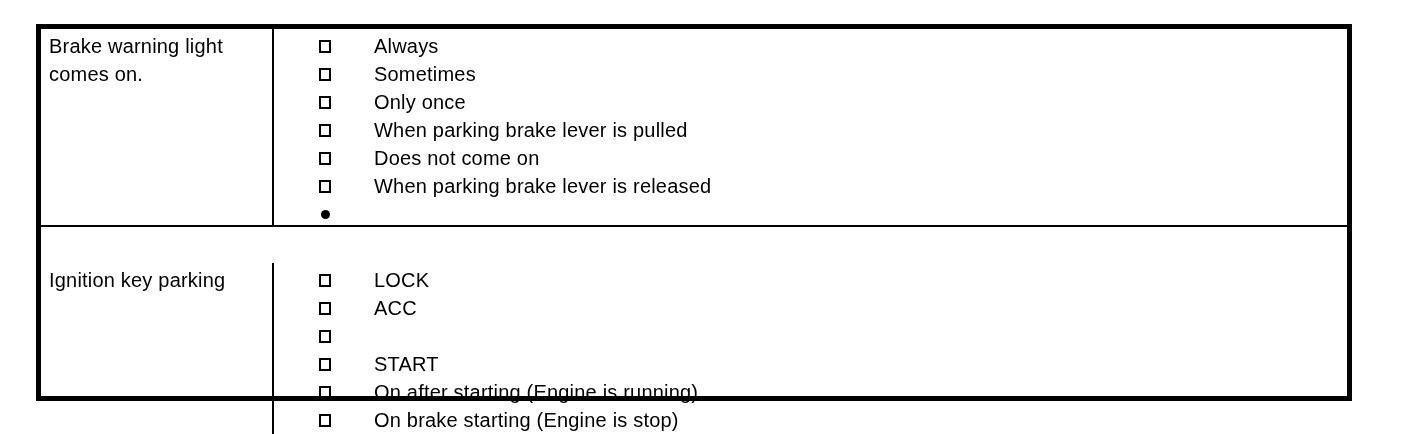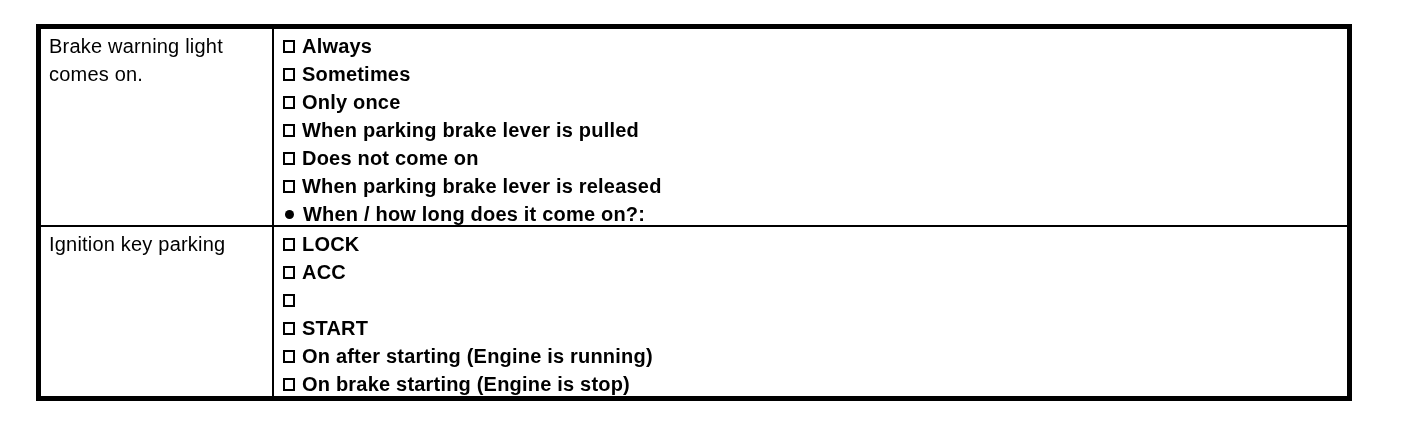--- a/index.html
+++ b/index.html
@@ -1,15 +1,15 @@
 <!DOCTYPE html>
 <html><head>
 <meta charset="utf-8">
 <style>
-  * { margin: 0; padding: 0; box-sizing: border-box; }
+  * { margin: 0; padding: 0; box-sizing: border-box; gap: 36px; }
   html, body {
     width: 1408px; height: 434px;
     background: #ffffff;
     font-family: "Liberation Sans", sans-serif;
     color: #000000;
     overflow: hidden;
     position: relative;
   }
   .doc-table {
     position: absolute;
@@ -31,21 +31,20 @@
     font-size: 20px;
     line-height: 28px;
     letter-spacing: 0.2px;
   }
   .options-cell {
     flex: 1;
     padding: 3px 0 0 9px;
     font-size: 20px;
     line-height: 28px;
     letter-spacing: 0.2px;
-    font-weight: bold;
   }
   .opt-line { display: flex; align-items: center; height: 28px; white-space: nowrap; }
   span.checkbox {
     display: inline-block;
     width: 12px; height: 13px;
     border: 2px solid #000000;
     margin-right: 7px;
     margin-top: 1px;
     flex: 0 0 auto;
   }
@@ -87,21 +86,20 @@
       <div class="opt-line">
         <span class="checkbox"></span>
         <span>Does not come on</span>
       </div>
       <div class="opt-line">
         <span class="checkbox"></span>
         <span>When parking brake lever is released</span>
       </div>
       <div class="opt-line">
         <span class="bullet"></span>
-        <span>When / how long does it come on?:</span>
       </div>
     </div>
   </div>
 
   <div class="t-row second">
     <div class="label-cell">Ignition key parking</div>
     <div class="options-cell">
       <div class="opt-line">
         <span class="checkbox"></span>
         <span>LOCK</span>

